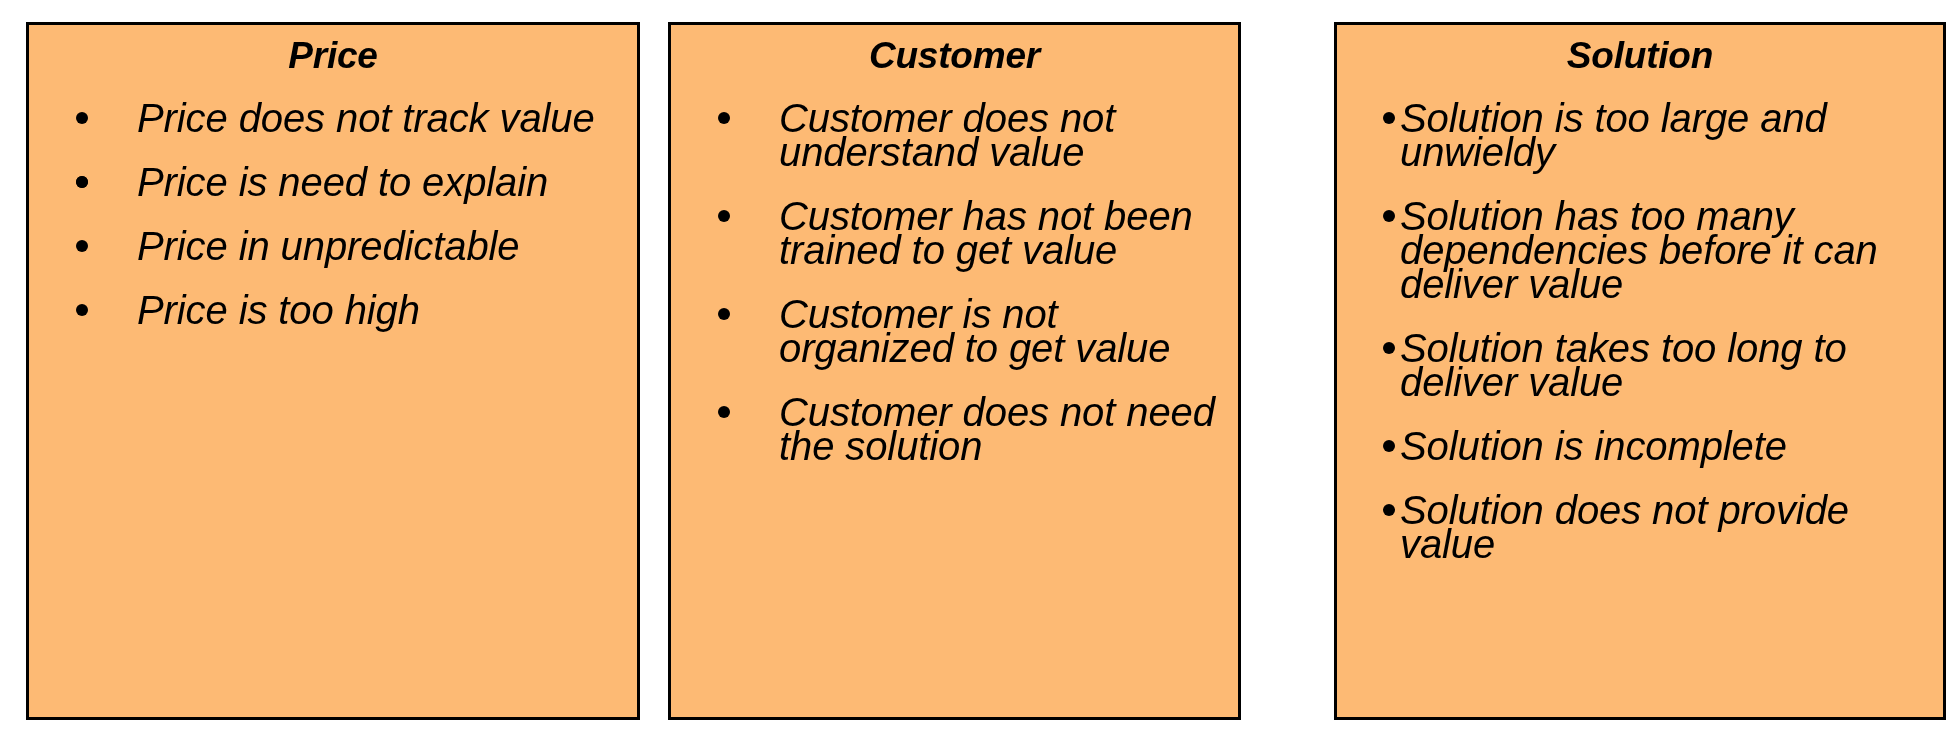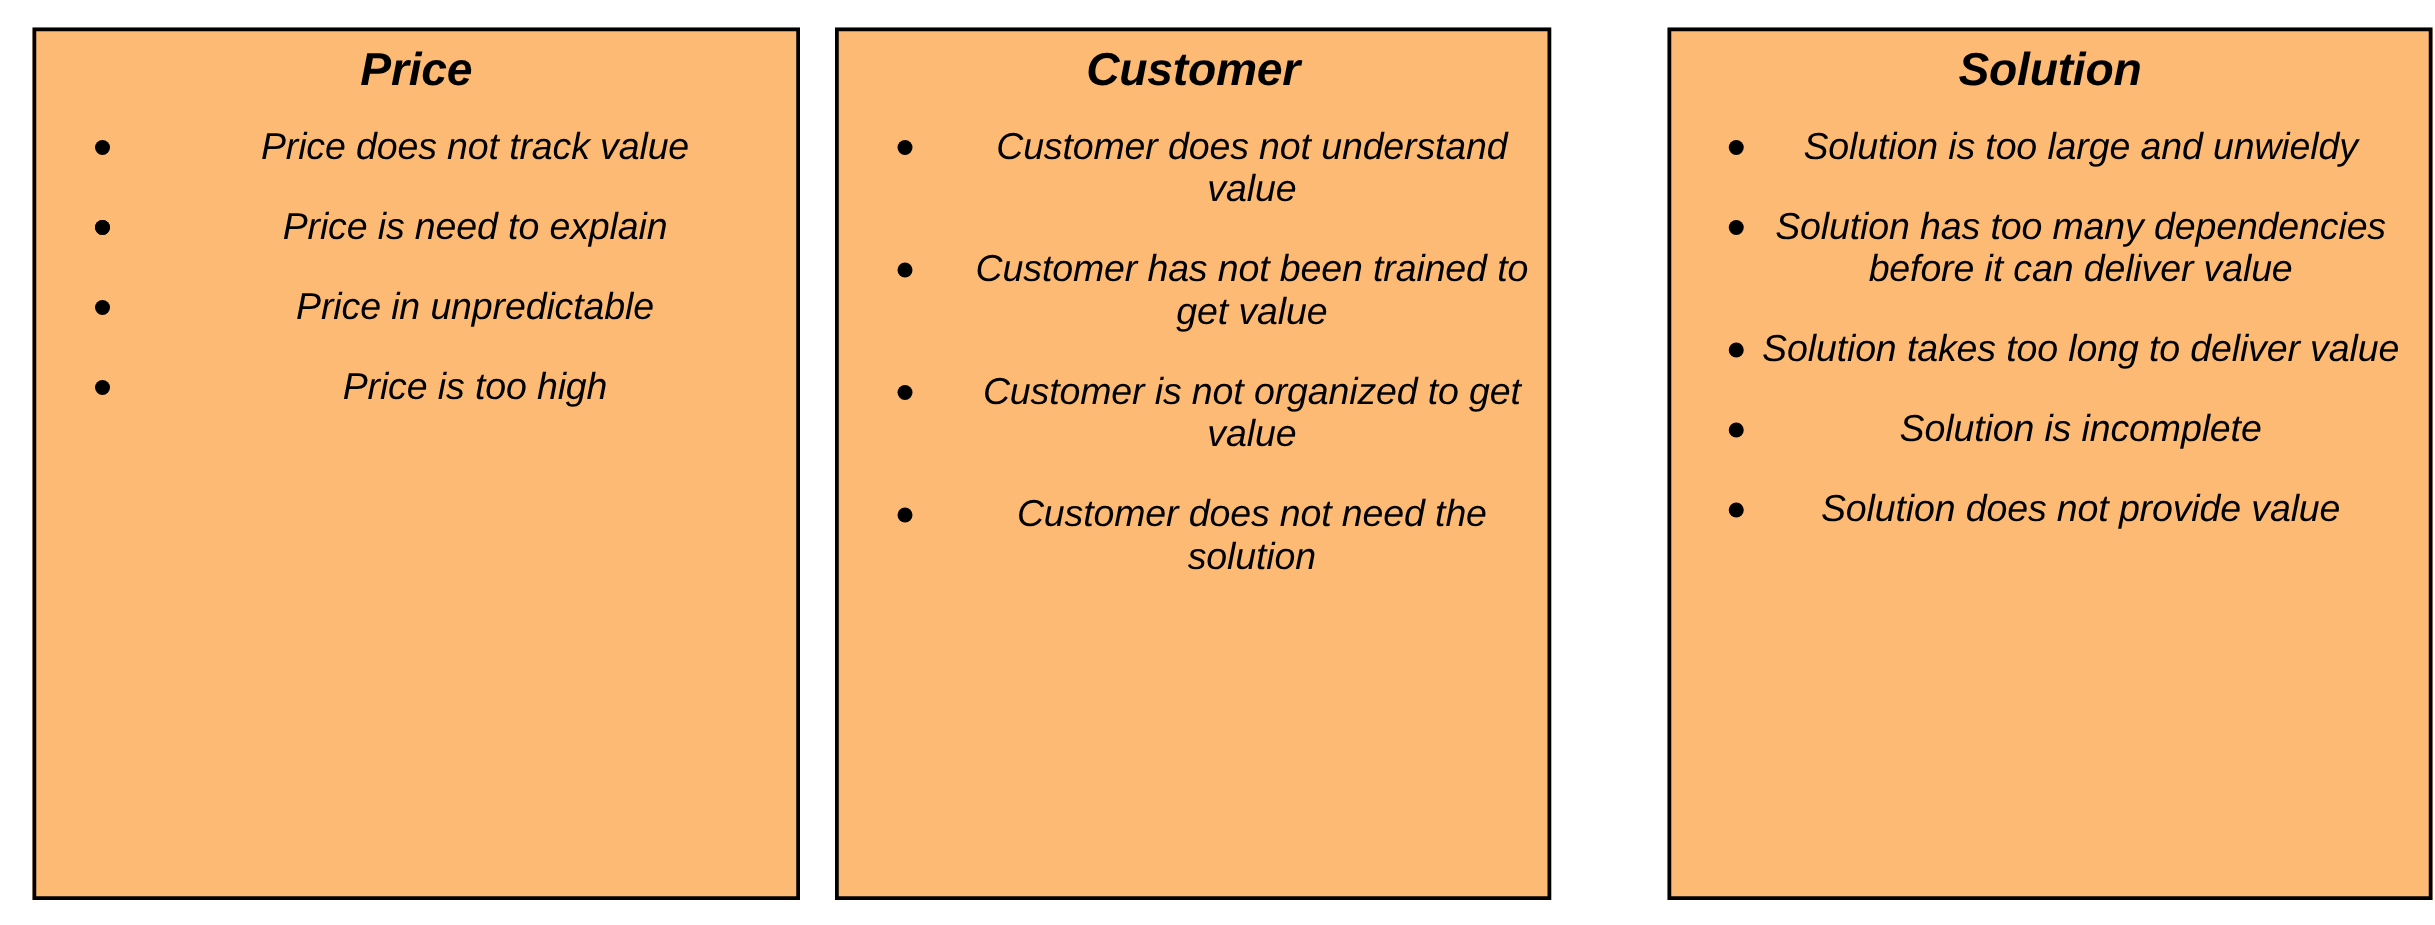--- a/index.html
+++ b/index.html
@@ -46,25 +46,24 @@
     list-style: none;
     margin: 0;
     padding: 0;
     margin-top: 22px;
   }
   .bullet-item {
     position: relative;
     padding-left: 108px;
     padding-right: 14px;
     margin-bottom: 30px;
-    font-size: 30px;
+    font-size: 40px;
     line-height: 34px;
     color: #000000;
     letter-spacing: -0.1px;
-    text-align: center;
   }
   .bullet-dot {
     position: absolute;
     left: 47px;
     top: 11px;
     width: 12px;
     height: 12px;
     border-radius: 50%;
     background: #000000;
   }

